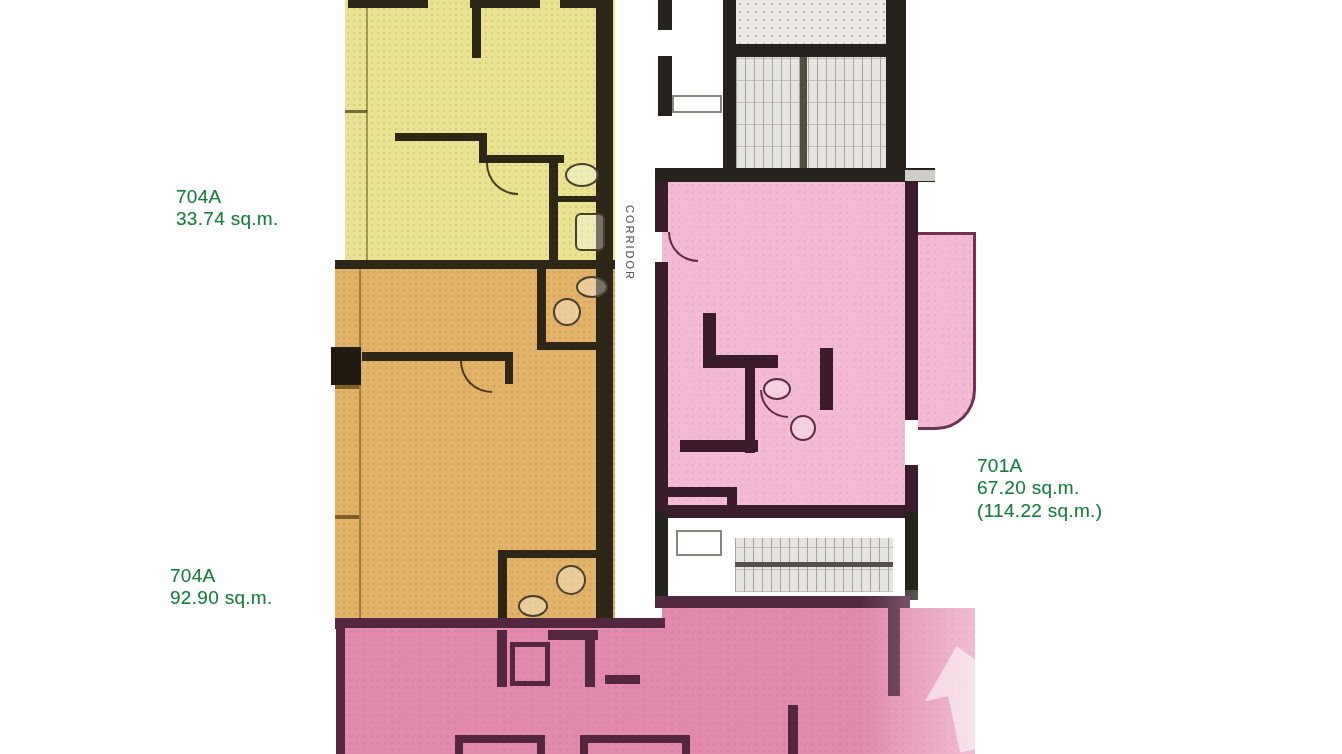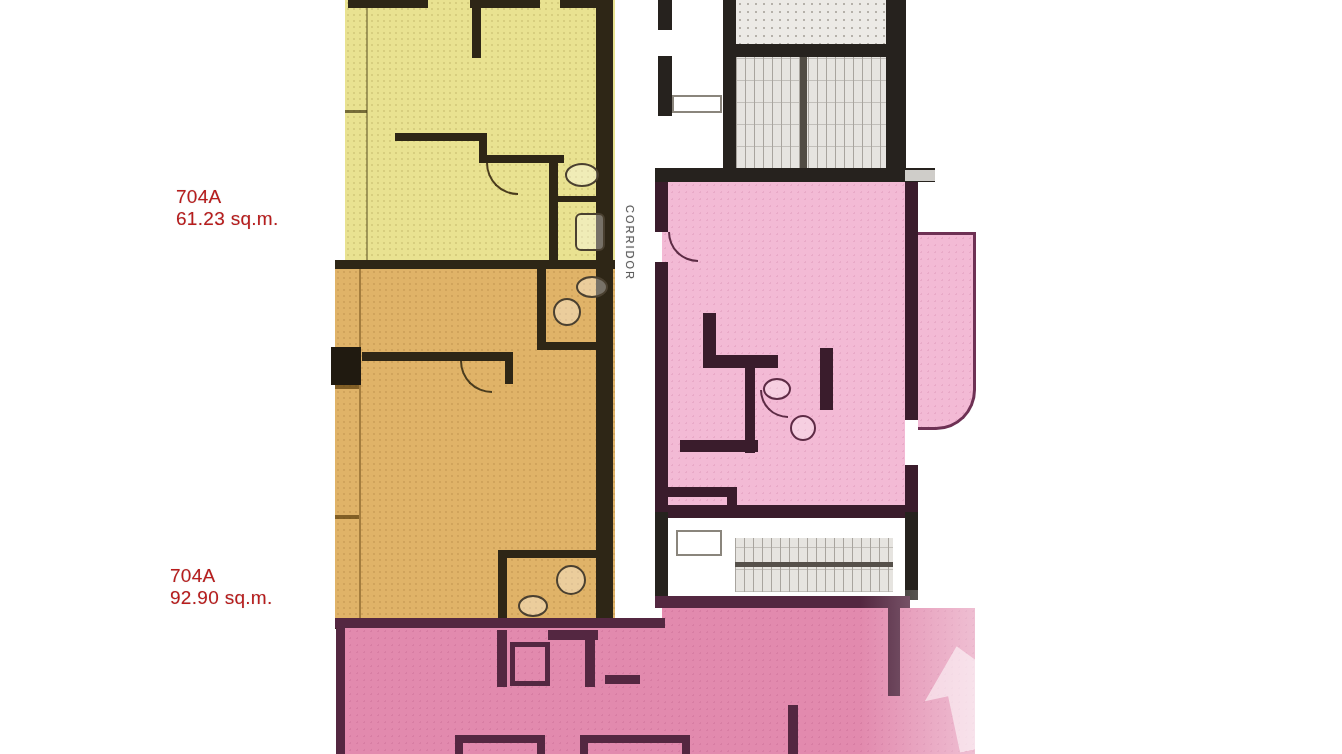--- a/index.html
+++ b/index.html
@@ -20,21 +20,21 @@
   .fill-dpink{background:#e28aae;background-image:radial-gradient(rgba(140,40,90,.12) 1px,transparent 1px);background-size:7px 7px;}
   
   .hatch{background:#e6e4e0;background-image:repeating-linear-gradient(90deg,#a8a49e 0 1px,transparent 1px 9px),repeating-linear-gradient(0deg,rgba(150,146,140,.45) 0 1px,transparent 1px 22px);}
   .speckle{background:#eceae6;background-image:radial-gradient(#b5b1aa 1px,transparent 1px);background-size:8px 8px;}
   .fixture{border:2px solid #8a857c;background:rgba(255,255,255,.45);}
   .fixtureD{border:2px solid #4a4030;background:rgba(255,255,255,.35);}
   .fixtureP{border:2px solid #5d2b45;background:rgba(255,255,255,.30);}
   .arcA{border:2px solid #4a3c1e;border-right:none;border-top:none;border-radius:0 0 0 100%;background:transparent;}
   .arcP{border:2px solid #5d2b45;border-right:none;border-top:none;border-radius:0 0 0 100%;background:transparent;}
   
-  .unit-label{color:#b91c1c;font-size:19px;line-height:1.18;letter-spacing:.3px;text-shadow:0 0 1px rgba(120,120,120,.45);}
+  .unit-label{color:#15803d;font-size:19px;line-height:1.18;letter-spacing:.3px;text-shadow:0 0 1px rgba(120,120,120,.45);}
   #corridor-label{
     writing-mode:vertical-rl;color:#5c5c5c;font-size:11px;letter-spacing:2px;
     text-shadow:0 0 1px rgba(100,100,100,.5);
   }
   
   #wm-fade{background:linear-gradient(to right,rgba(255,255,255,0) 0%,rgba(255,255,255,.85) 45%,#ffffff 72%);}
   #wm-arrow{
     background:rgba(255,255,255,.55);transform:rotate(-12deg);
     clip-path:polygon(50% 0,100% 45%,72% 45%,72% 100%,28% 100%,28% 45%,0 45%);
   }
@@ -137,20 +137,25 @@
   <div class="abs wQ" style="left:580px;top:735px;width:110px;height:8px;"></div>
   <div class="abs wQ" style="left:580px;top:735px;width:8px;height:19px;"></div>
   <div class="abs wQ" style="left:682px;top:735px;width:8px;height:19px;"></div>
   <div class="abs wQ" style="left:788px;top:705px;width:10px;height:49px;"></div>
 
   <div id="wm-fade" class="abs" style="left:860px;top:590px;width:482px;height:164px;"></div>
   <div id="wm-arrow" class="abs" style="left:925px;top:645px;width:85px;height:105px;"></div>
 
   <div class="abs unit-label" style="left:176px;top:186px;">
     <div>704A</div>
-    <div>61.23 sq.m.</div>
+    <div>33.74 sq.m.</div>
   </div>
   <div class="abs unit-label" style="left:170px;top:565px;">
     <div>704A</div>
     <div>92.90 sq.m.</div>
   </div>
+  <div class="abs unit-label" style="left:977px;top:455px;">
+    <div>701A</div>
+    <div>67.20 sq.m.</div>
+    <div>(114.22 sq.m.)</div>
+  </div>
 
 </div>
 
 </body></html>

